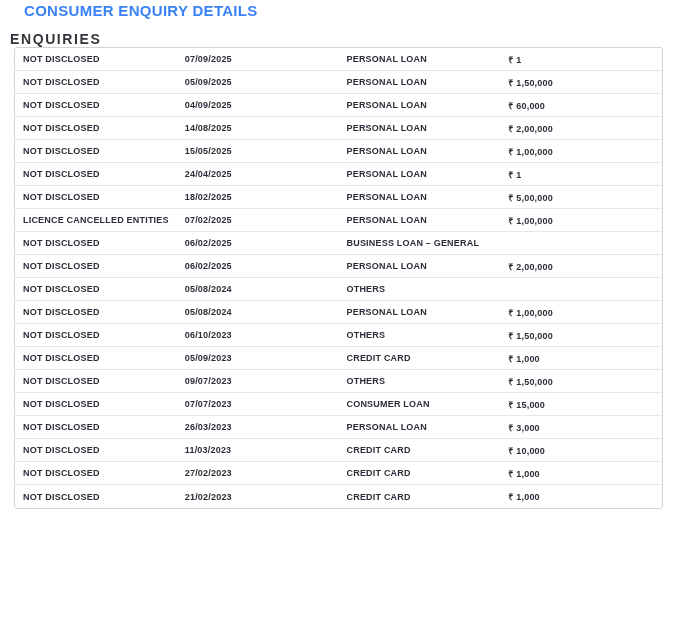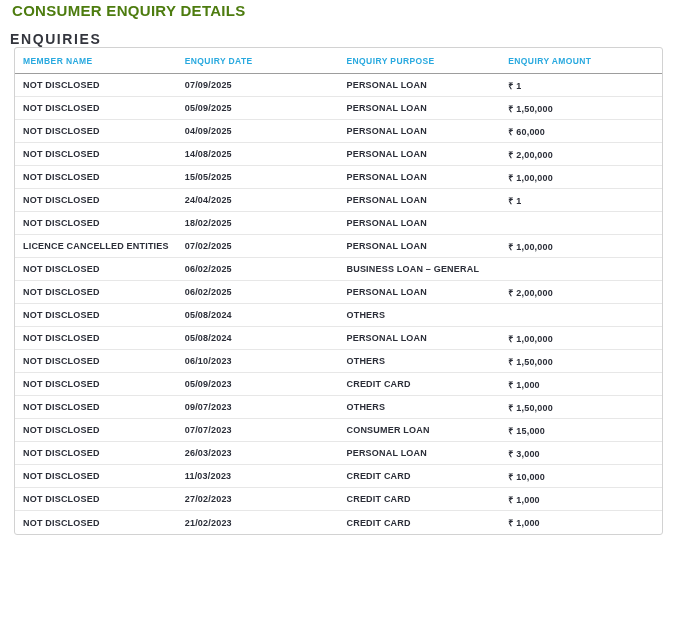--- a/index.html
+++ b/index.html
@@ -11,25 +11,25 @@
     overflow: hidden;
   }
   .page {
     position: relative;
     width: 673px;
     height: 637px;
     background: #ffffff;
   }
   .page-title {
     position: absolute;
-    left: 12px;
+    left: 24px;
     top: 2px;
     font-size: 15px;
     font-weight: bold;
-    color: #4d7c0f;
+    color: #3b82f6;
     letter-spacing: 0.3px;
   }
   .section-label {
     position: absolute;
     left: 10px;
     top: 31px;
     font-size: 14px;
     font-weight: bold;
     color: #33353d;
     letter-spacing: 1.6px;
@@ -79,26 +79,20 @@
 </style>
 </head>
 <body>
 
 <div class="page">
   <div class="page-title">CONSUMER ENQUIRY DETAILS</div>
 
   <div class="section-label">ENQUIRIES</div>
 
   <div class="enquiries-table">
-    <div class="thead" id="thead">
-        <div class="th col-1">MEMBER NAME</div>
-        <div class="th col-2">ENQUIRY DATE</div>
-        <div class="th col-3">ENQUIRY PURPOSE</div>
-        <div class="th col-4">ENQUIRY AMOUNT</div>
-      </div>
     <div class="tbody" id="tbody">
         <div class="trow">
           <div class="td col-1">NOT DISCLOSED</div>
           <div class="td col-2">07/09/2025</div>
           <div class="td col-3">PERSONAL LOAN</div>
           <div class="td col-4">₹ 1</div>
         </div>
         <div class="trow">
           <div class="td col-1">NOT DISCLOSED</div>
           <div class="td col-2">05/09/2025</div>
@@ -126,20 +120,21 @@
         <div class="trow">
           <div class="td col-1">NOT DISCLOSED</div>
           <div class="td col-2">24/04/2025</div>
           <div class="td col-3">PERSONAL LOAN</div>
           <div class="td col-4">₹ 1</div>
         </div>
         <div class="trow">
           <div class="td col-1">NOT DISCLOSED</div>
           <div class="td col-2">18/02/2025</div>
           <div class="td col-3">PERSONAL LOAN</div>
+          <div class="td col-4">₹ 5,00,000</div>
         </div>
         <div class="trow">
           <div class="td col-1">LICENCE CANCELLED ENTITIES</div>
           <div class="td col-2">07/02/2025</div>
           <div class="td col-3">PERSONAL LOAN</div>
           <div class="td col-4">₹ 1,00,000</div>
         </div>
         <div class="trow">
           <div class="td col-1">NOT DISCLOSED</div>
           <div class="td col-2">06/02/2025</div>

